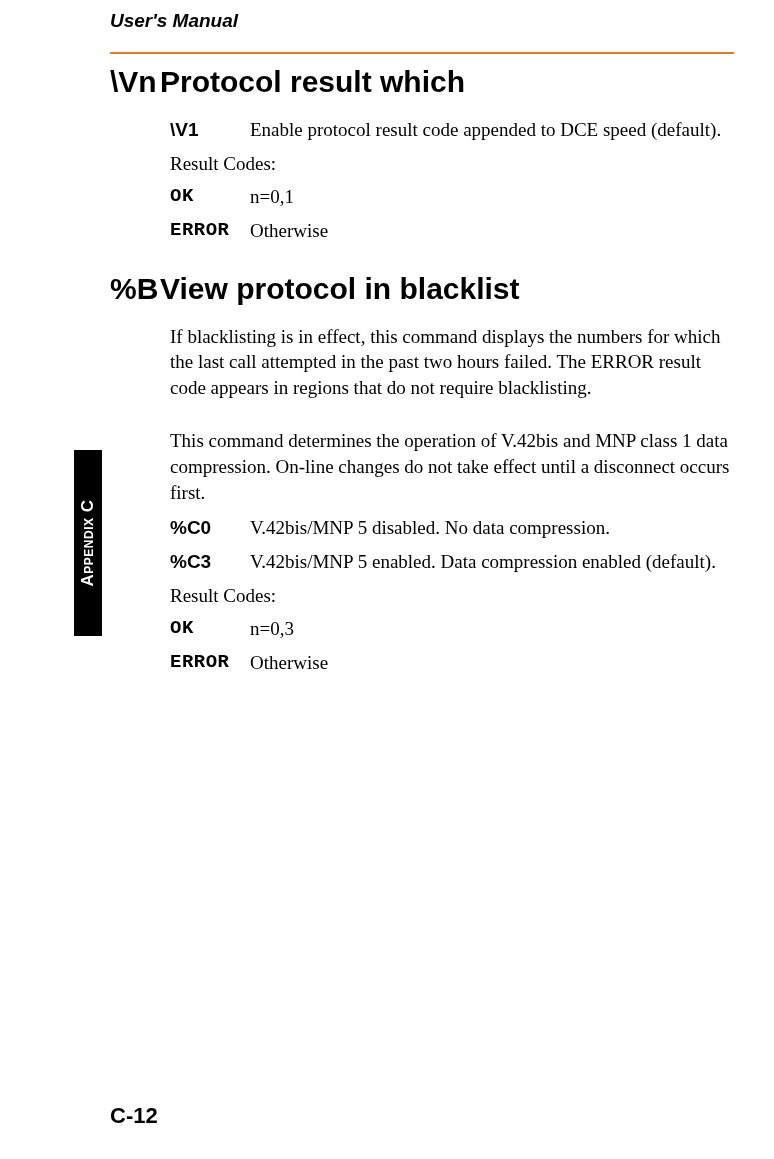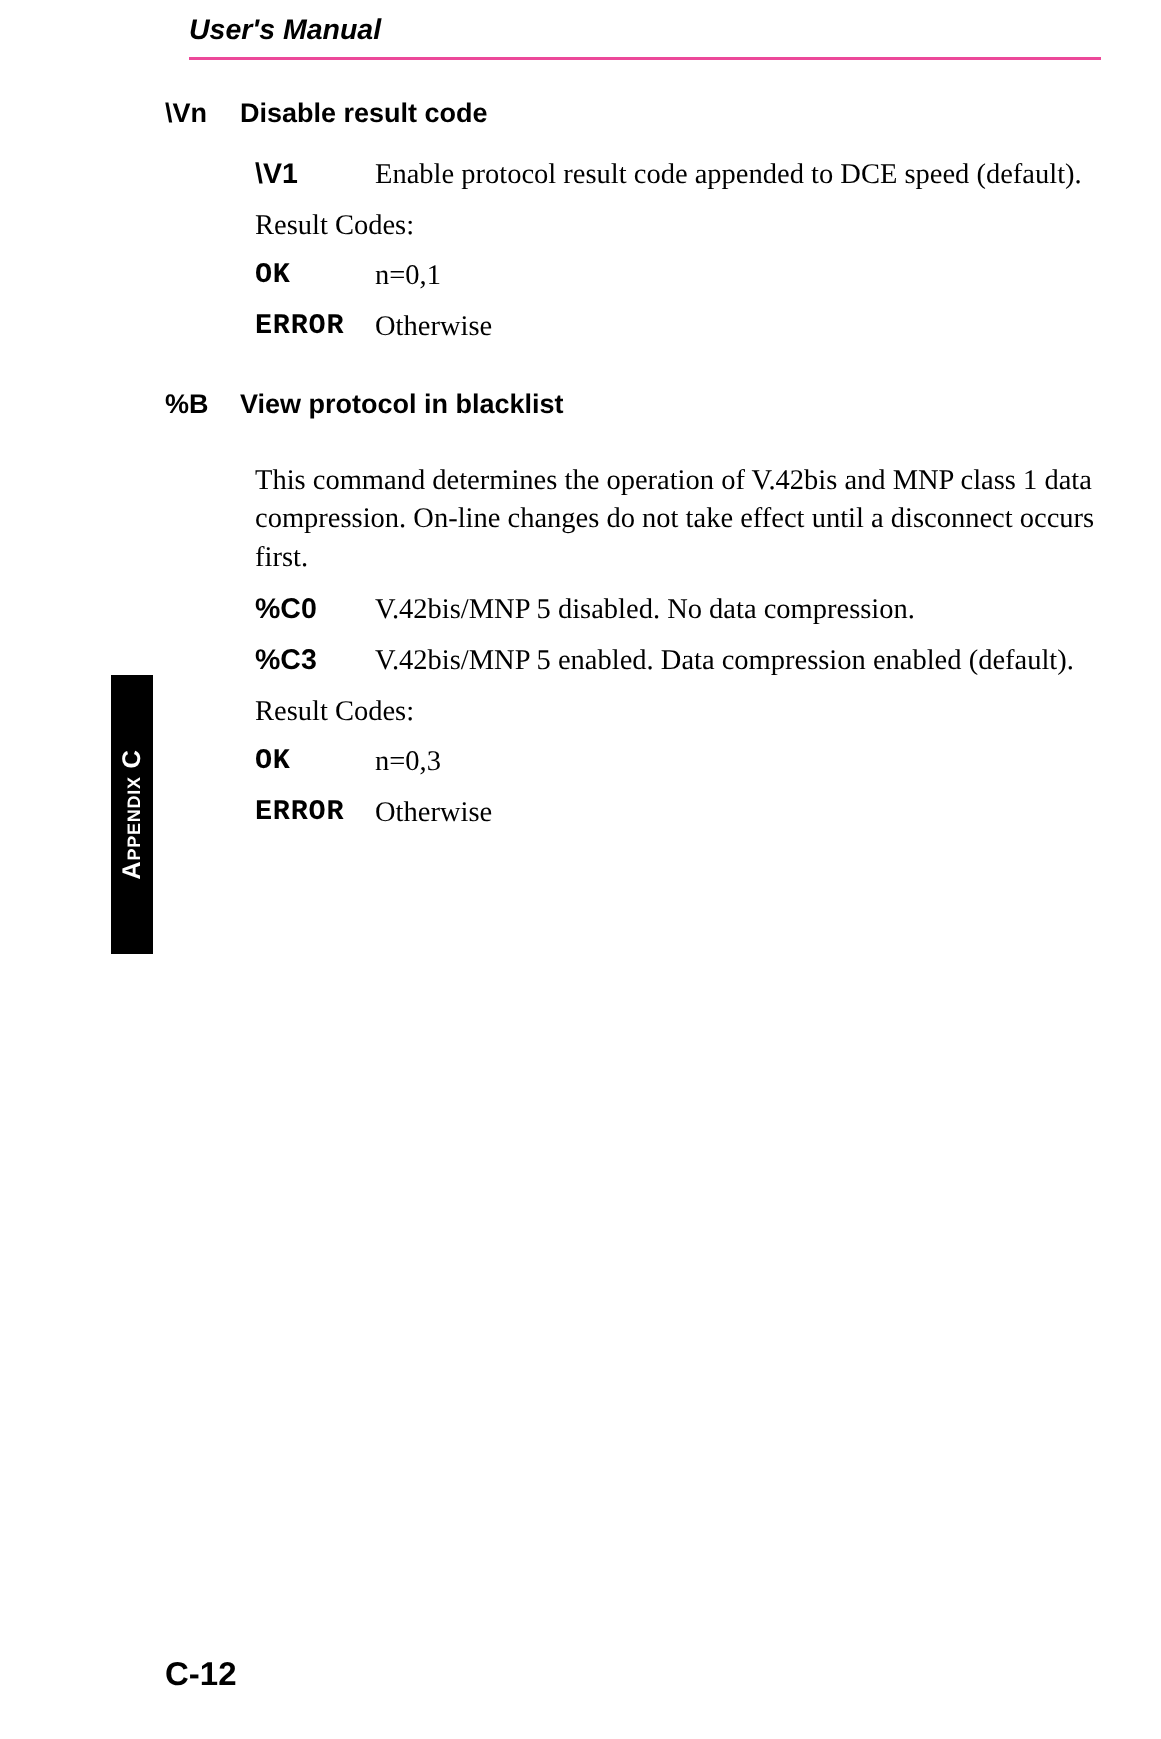--- a/index.html
+++ b/index.html
@@ -17,44 +17,44 @@
     }
     .page {
       padding: 0;
       position: relative;
       width: 100%;
       height: 100%;
     }
     .header {
       position: absolute;
       top: 10px;
-      left: 126px;
+      left: 110px;
       right: 40px;
-      border-bottom: 2px solid #ec4899;
-      padding-bottom: 6px;
+      border-bottom: 2px solid #f97316;
+      padding-bottom: 20px;
     }
     .header-title {
       font-family: Arial, Helvetica, sans-serif;
       font-style: italic;
       font-weight: bold;
       font-size: 19px;
     }
     .content {
       position: absolute;
       top: 65px;
       left: 110px;
       right: 40px;
     }
     .section {
       margin-bottom: 28px;
     }
     .section-heading {
       font-family: Arial, Helvetica, sans-serif;
       font-weight: bold;
-      font-size: 18px;
+      font-size: 30px;
       margin-bottom: 18px;
       display: flex;
     }
     .heading-cmd {
       display: inline-block;
       min-width: 50px;
     }
     .heading-cmd-wide {
       display: inline-block;
       min-width: 100px;
@@ -144,21 +144,21 @@
     <div class="side-tab-text">
       <span class="big">A</span><span class="smallcaps">PPENDIX</span><span class="big"> C</span>
     </div>
   </div>
 
   <div class="content">
 
     <div class="section">
       <div class="section-heading">
         <span class="heading-cmd">\Vn</span>
-        <span class="heading-title">Disable result code</span>
+        <span class="heading-title">Protocol result which</span>
       </div>
       <div class="section-body">
         <div class="param-row">
           <span class="param-code">\V1</span>
           <span class="param-desc">Enable protocol result code appended to DCE speed (default).</span>
         </div>
         <div class="result-codes-label">Result Codes:</div>
         <div class="param-row">
           <span class="param-code-mono">OK</span>
           <span class="param-desc">n=0,1</span>
@@ -168,20 +168,23 @@
           <span class="param-desc">Otherwise</span>
         </div>
       </div>
     </div>
 
     <div class="section">
       <div class="section-heading">
         <span class="heading-cmd">%B</span>
         <span class="heading-title">View protocol in blacklist</span>
       </div>
+      <div class="section-body">
+        <div class="body-para">If blacklisting is in effect, this command displays the numbers for which the last call attempted in the past two hours failed. The ERROR result code appears in regions that do not require blacklisting.</div>
+      </div>
     </div>
 
     <div class="section">
       <div class="section-body">
         <div class="body-para">This command determines the operation of V.42bis and MNP class 1 data compression. On-line changes do not take effect until a disconnect occurs first.</div>
         <div class="param-row">
           <span class="param-code">%C0</span>
           <span class="param-desc">V.42bis/MNP 5 disabled. No data compression.</span>
         </div>
         <div class="param-row">

